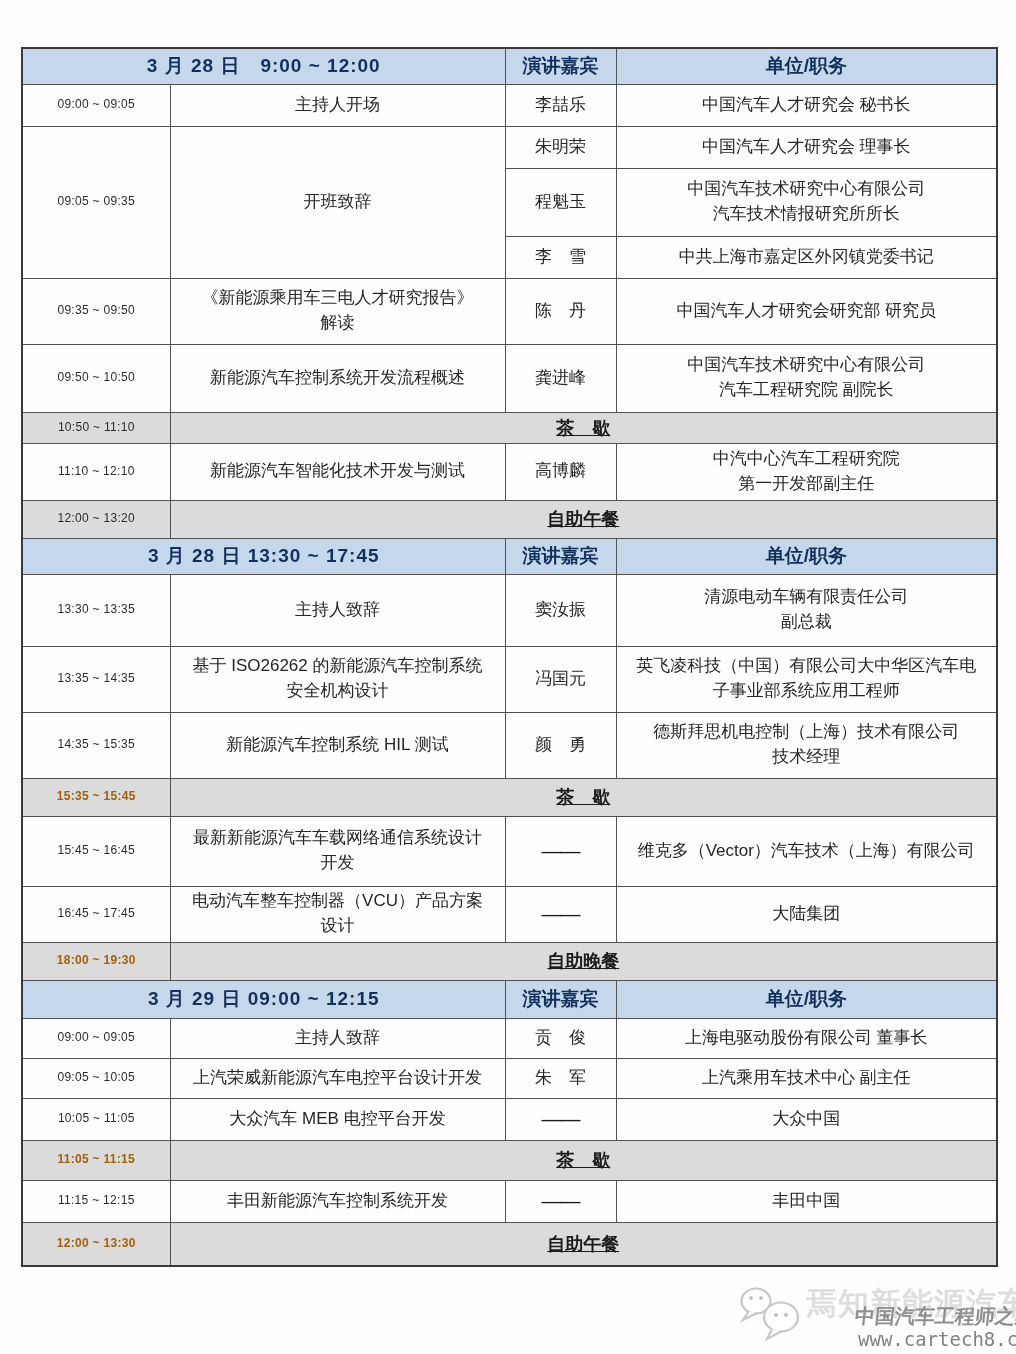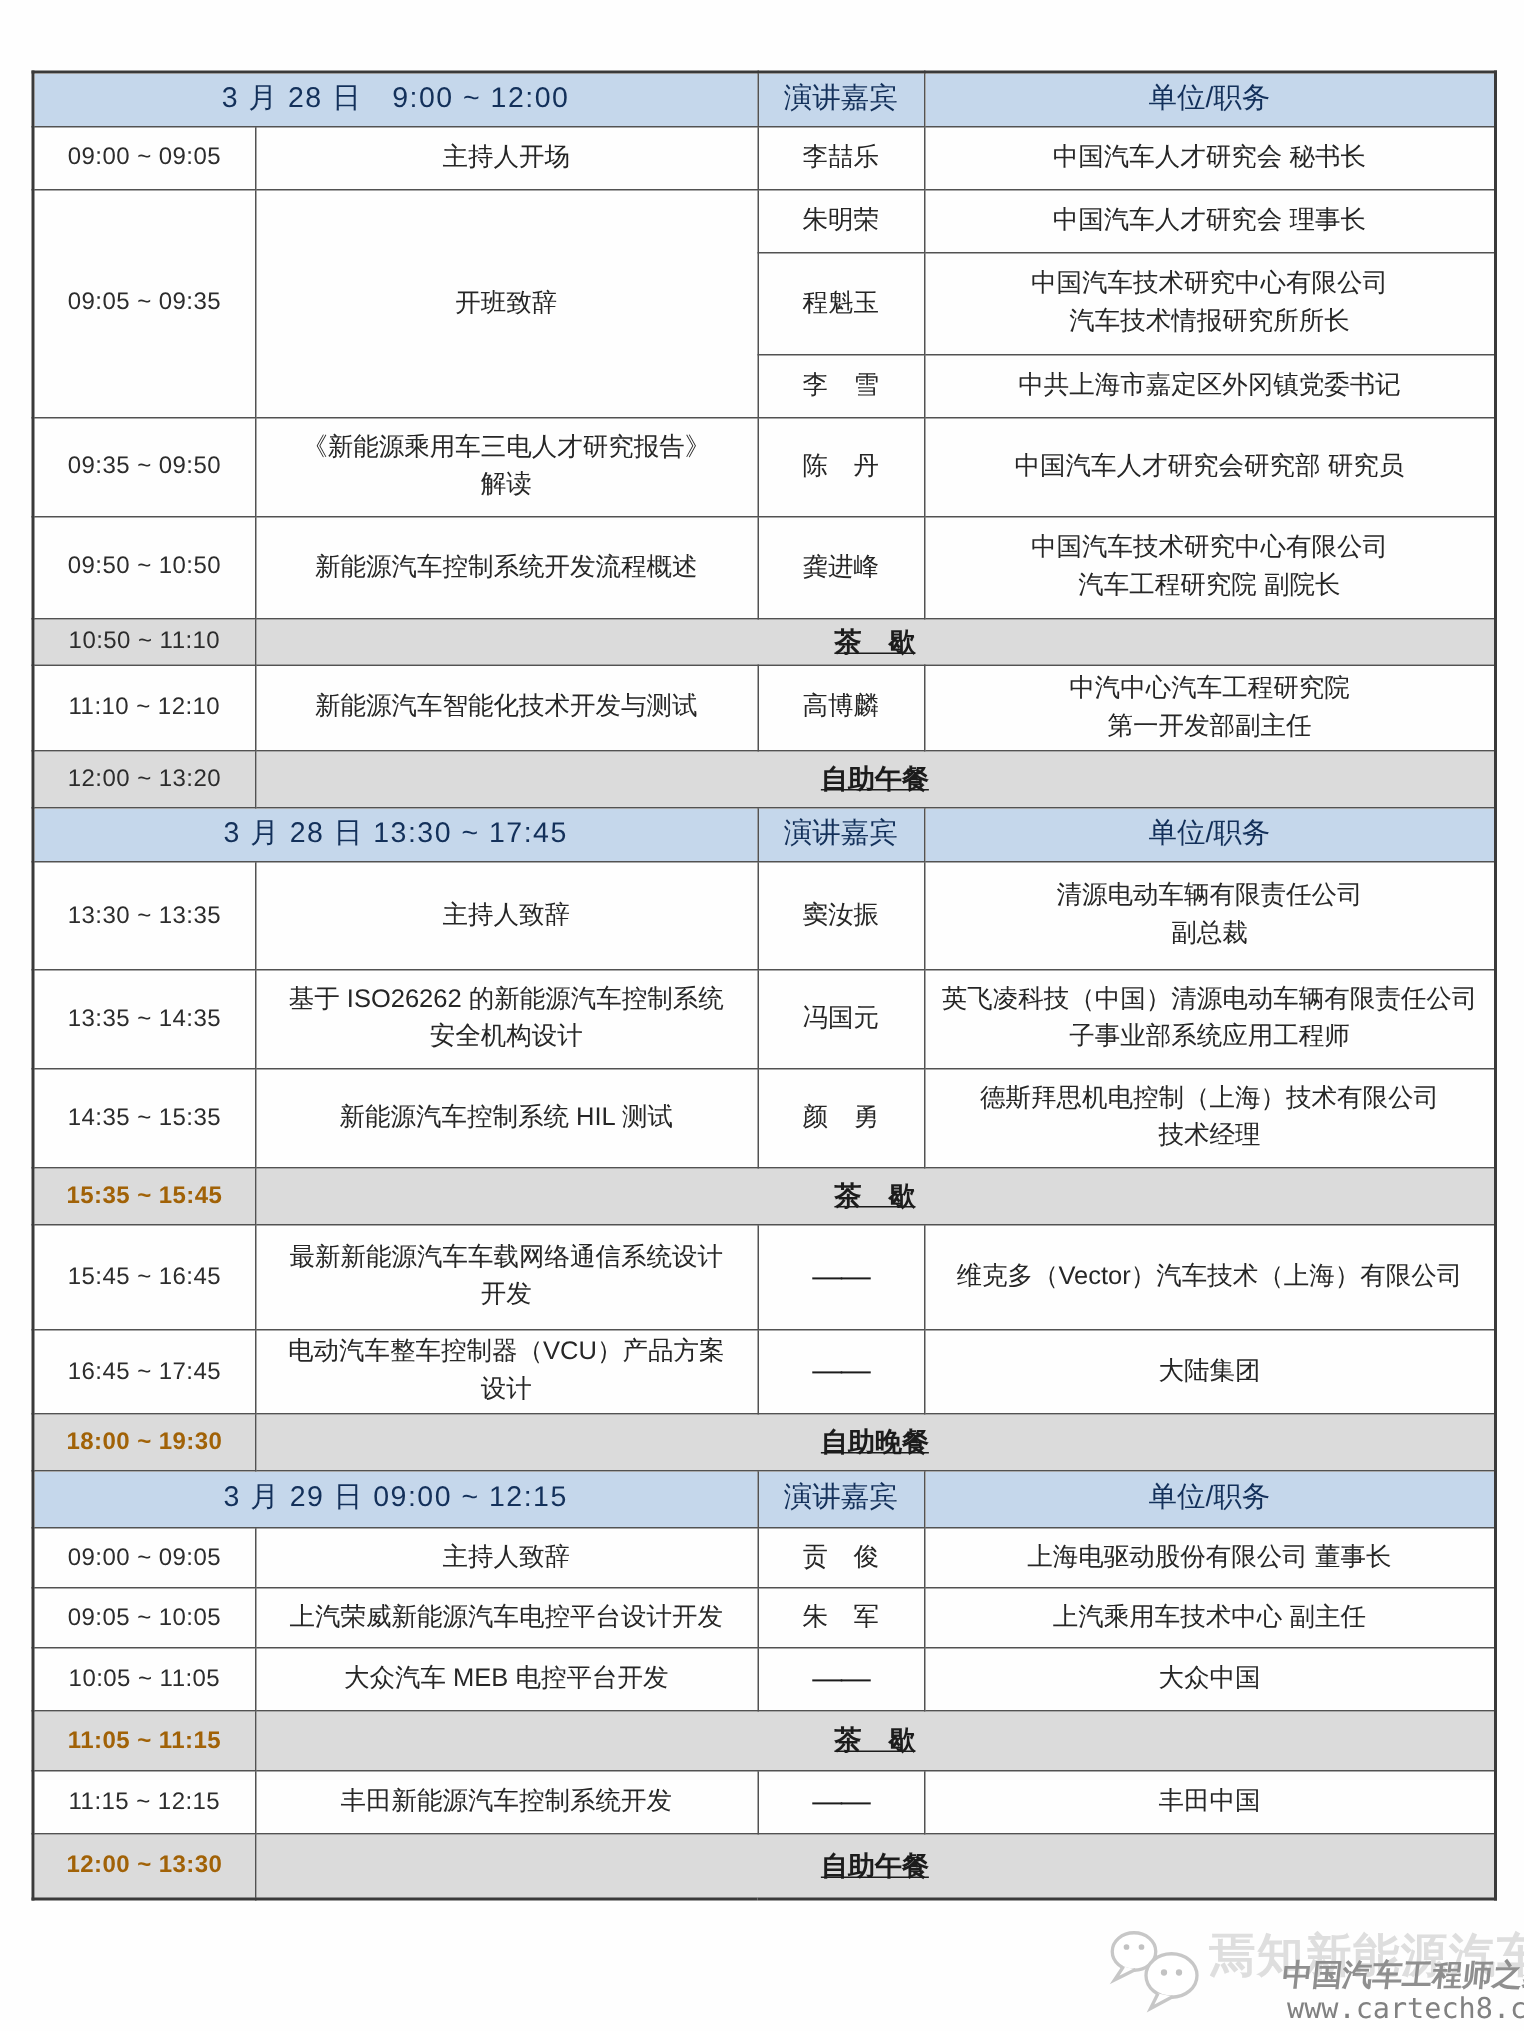--- a/index.html
+++ b/index.html
@@ -11,23 +11,23 @@
     position:absolute;left:21px;top:47px;width:975px;
     border-collapse:collapse;table-layout:fixed;
     border:2px solid #3a3a3a;
   }
   .agenda td{
     border:1px solid #525252;
     text-align:center;vertical-align:middle;
     font-size:17px;line-height:1.45;color:#262626;
     padding:2px 4px;white-space:pre-line;overflow:hidden;
   }
-  .agenda td.time{font-size:16px;color:#2c2c2c;letter-spacing:0.3px;}
+  .agenda td.time{font-size:12px;color:#2c2c2c;letter-spacing:0.3px;}
   .agenda tr.sec td{
-    background:#c5d7eb;color:#13305a;font-weight:normal;font-size:19px;
+    background:#c5d7eb;color:#13305a;font-weight:bold;font-size:19px;
   }
   .agenda tr.sec td.sec-title{letter-spacing:1px;}
   .agenda tr.break td{background:#dbdbdb;}
   .agenda tr.break td.label{font-weight:bold;font-size:18px;color:#1c1c1c;text-decoration:underline;}
   .agenda tr.bt td.time{font-weight:bold;color:#a16207;}
   .agenda td.dash{font-size:20px;color:#1c1c1c;letter-spacing:-1px;}
   
   .wm-light{
     position:absolute;left:806px;top:1283px;width:400px;
     font-size:31px;font-weight:bold;color:#dedede;letter-spacing:1px;white-space:nowrap;
@@ -131,21 +131,21 @@
       <td>窦汝振</td>
       <td>清源电动车辆有限责任公司
 副总裁</td>
     </tr>
 
     <tr style="height:66px">
       <td class="time">13:35 ~ 14:35</td>
       <td>基于 ISO26262 的新能源汽车控制系统
 安全机构设计</td>
       <td>冯国元</td>
-      <td>英飞凌科技（中国）清源电动车辆有限责任公司
+      <td>英飞凌科技（中国）有限公司大中华区汽车电
 子事业部系统应用工程师</td>
     </tr>
 
     <tr style="height:66px">
       <td class="time">14:35 ~ 15:35</td>
       <td>新能源汽车控制系统 HIL 测试</td>
       <td>颜　勇</td>
       <td>德斯拜思机电控制（上海）技术有限公司
 技术经理</td>
     </tr>

